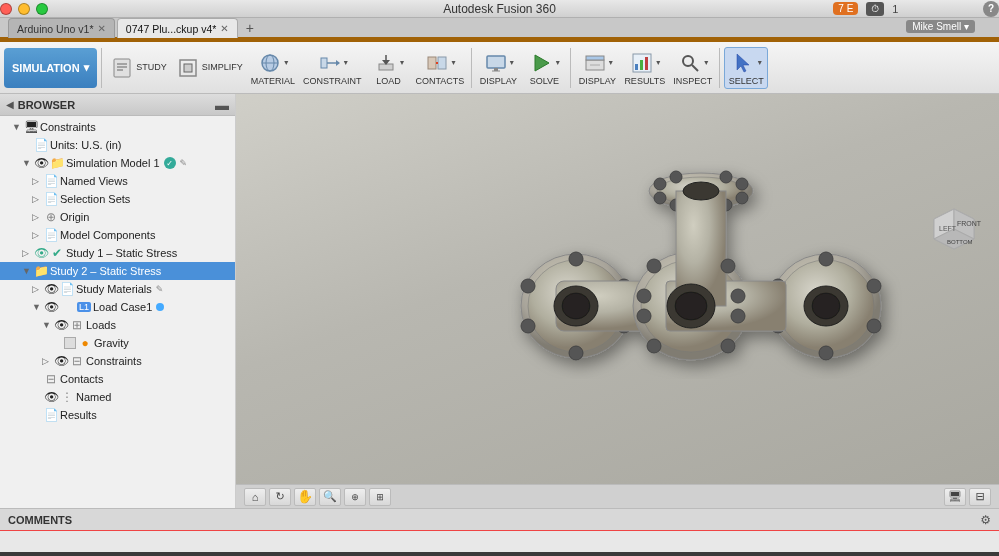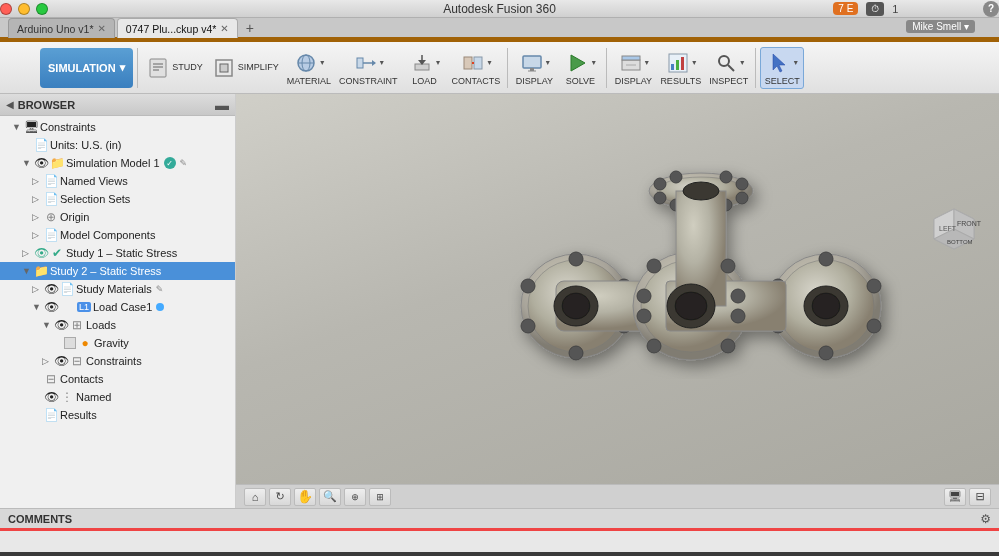--- a/index.html
+++ b/index.html
@@ -140,21 +140,20 @@
       color: white;
       border-radius: 4px;
       padding: 4px 8px;
       font-size: 11px;
       font-weight: bold;
       display: flex;
       align-items: center;
       gap: 4px;
       cursor: pointer;
       height: 40px;
-      margin-left: 36px;
     }
     .toolbar-group {
       display: flex;
       flex-direction: row;
       align-items: center;
       gap: 1px;
       cursor: pointer;
       padding: 2px 3px;
       border-radius: 3px;
       min-width: 38px;
@@ -330,21 +329,21 @@
     #bottom-bar {
       height: 44px;
       background: #e8e8e8;
       border-top: 1px solid #bbb;
       display: flex;
       flex-direction: column;
     }
     #comments-bar {
       height: 22px;
       background: #d8d8d8;
-      border-bottom: 3px solid #ef4444;
+      border-bottom: 1px solid #ef4444;
       display: flex;
       align-items: center;
       padding: 0 8px;
       gap: 6px;
     }
     #comments-bar .cb-label {
       font-size: 11px;
       color: #333;
       font-weight: bold;
     }

